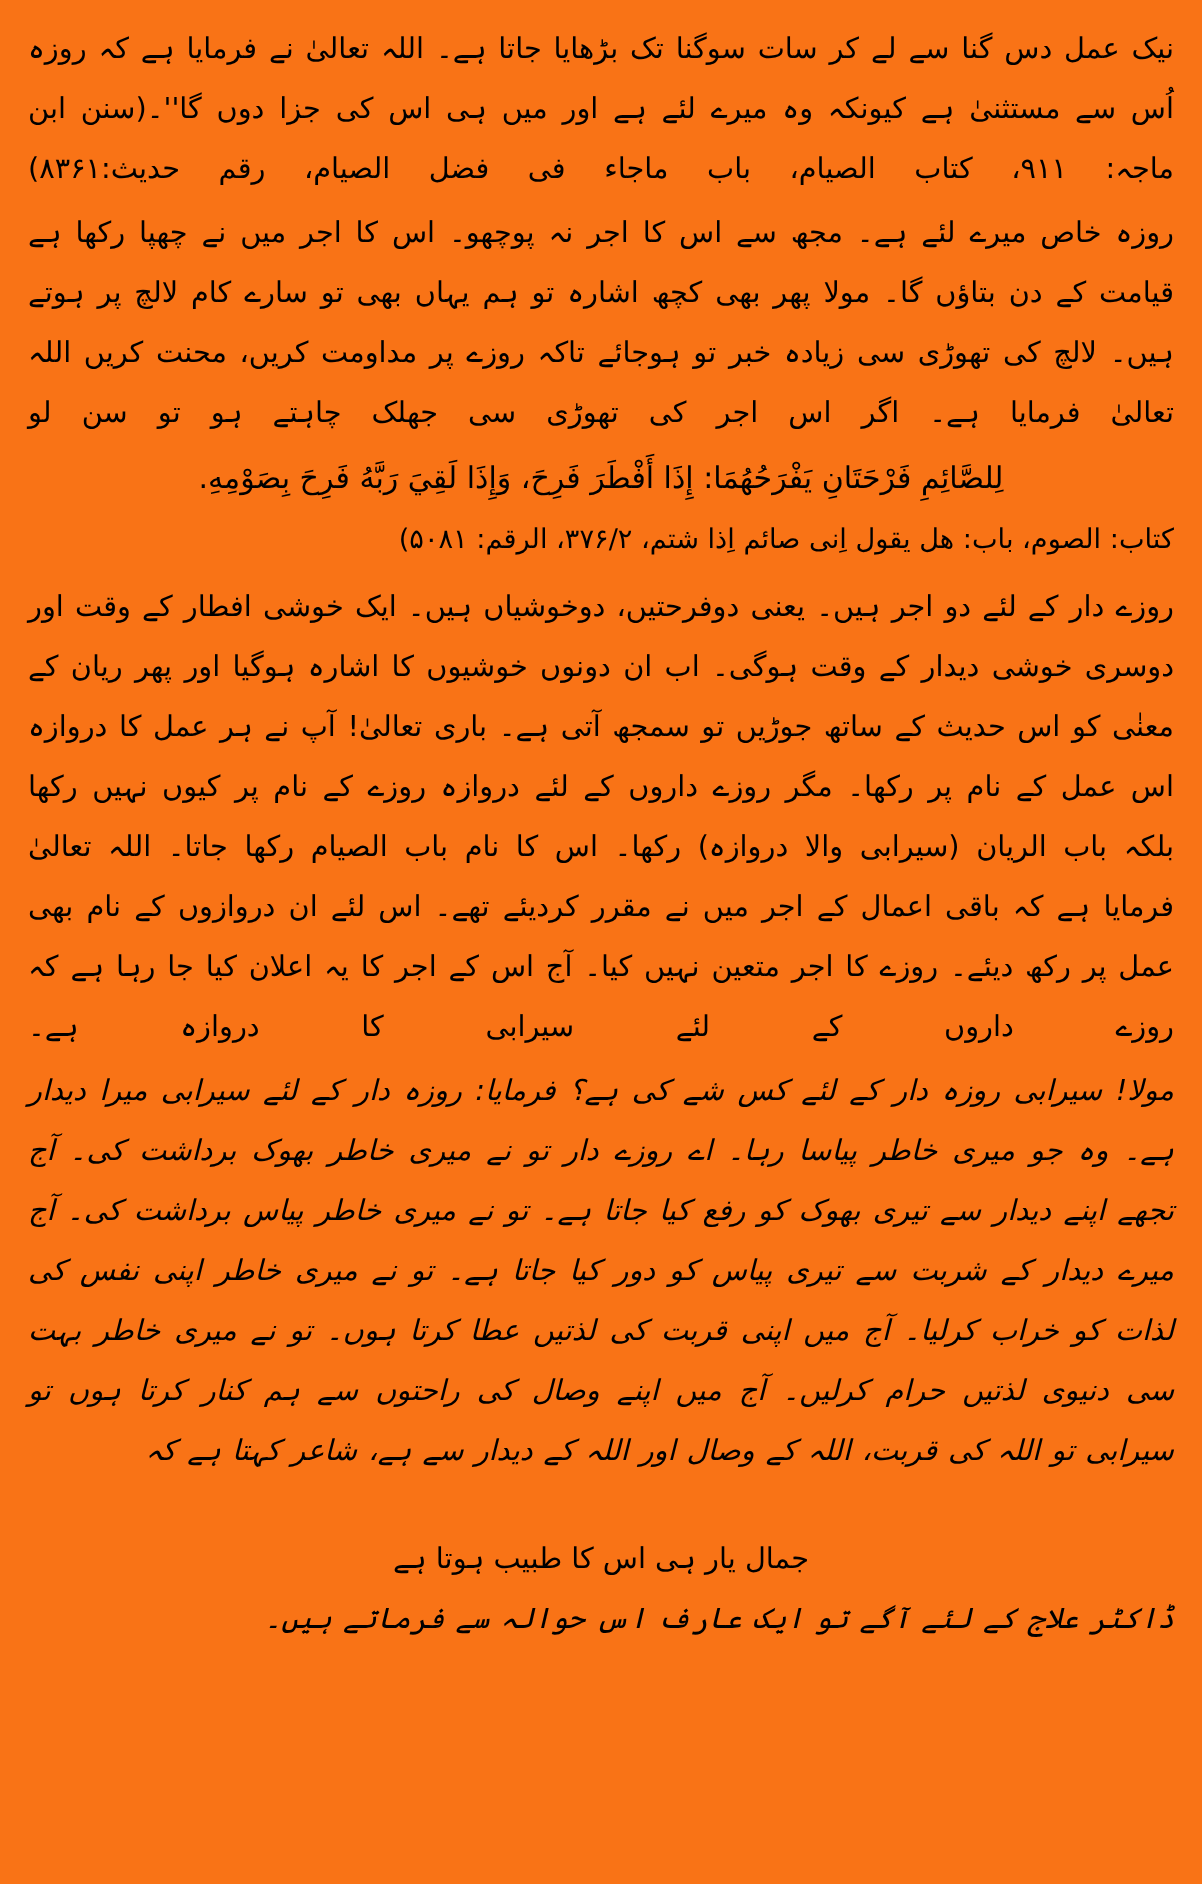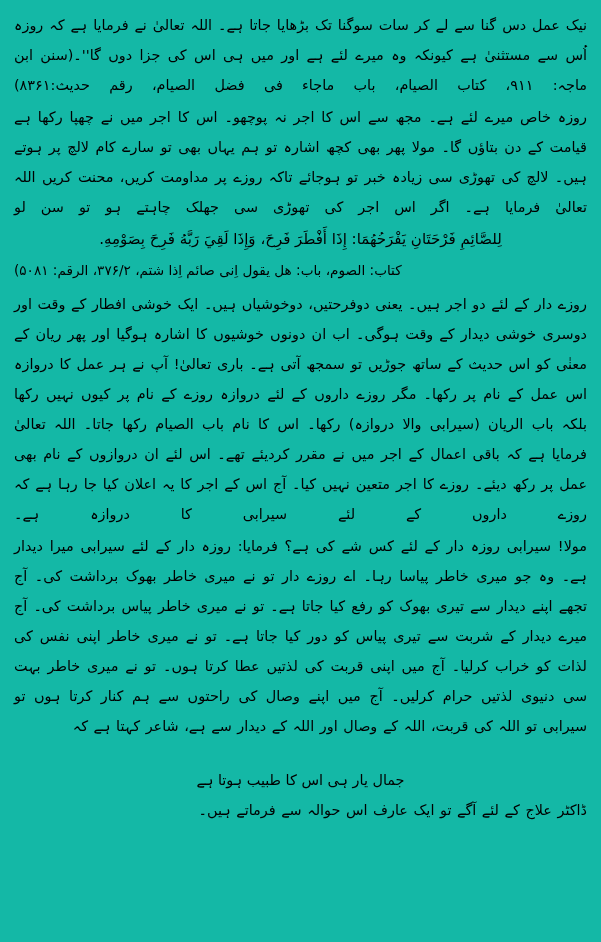--- a/index.html
+++ b/index.html
@@ -13,57 +13,58 @@
     font-family: "DejaVu Sans", sans-serif;
     color: #000000;
     overflow: hidden;
   }
   .page {
     position: relative;
     width: 601px;
     height: 942px;
     box-sizing: border-box;
     padding: 10px 14px 8px 14px;
-    background: #14b8a6;
+    background: #f97316;
     direction: rtl;
     text-align: justify;
   }
   .para {
     direction: rtl;
     unicode-bidi: bidi-override;
     text-align: justify;
     text-align-last: justify;
     font-size: 14.4px;
     line-height: 30px;
     margin: 0 0 2px 0;
     letter-spacing: 0;
     word-spacing: 1px;
   }
   .para.last-right {
     text-align-last: right;
+    font-style: italic;
   }
   .arabic {
     direction: rtl;
     unicode-bidi: bidi-override;
     font-family: "DejaVu Sans", sans-serif;
     font-size: 15px;
     line-height: 30px;
     text-align: center;
     text-align-last: center;
     margin: 2px 0 2px 0;
   }
   .arabic-line {
     display: block;
   }
   .hadith-ref {
     font-size: 13.6px;
     line-height: 29px;
     direction: rtl;
     unicode-bidi: bidi-override;
-    text-align: left;
+    text-align: right;
     margin: 0 0 4px 0;
   }
   .couplet {
     direction: rtl;
     unicode-bidi: bidi-override;
     font-size: 14.4px;
     line-height: 29px;
     display: flex;
     justify-content: center;
     gap: 36px;

